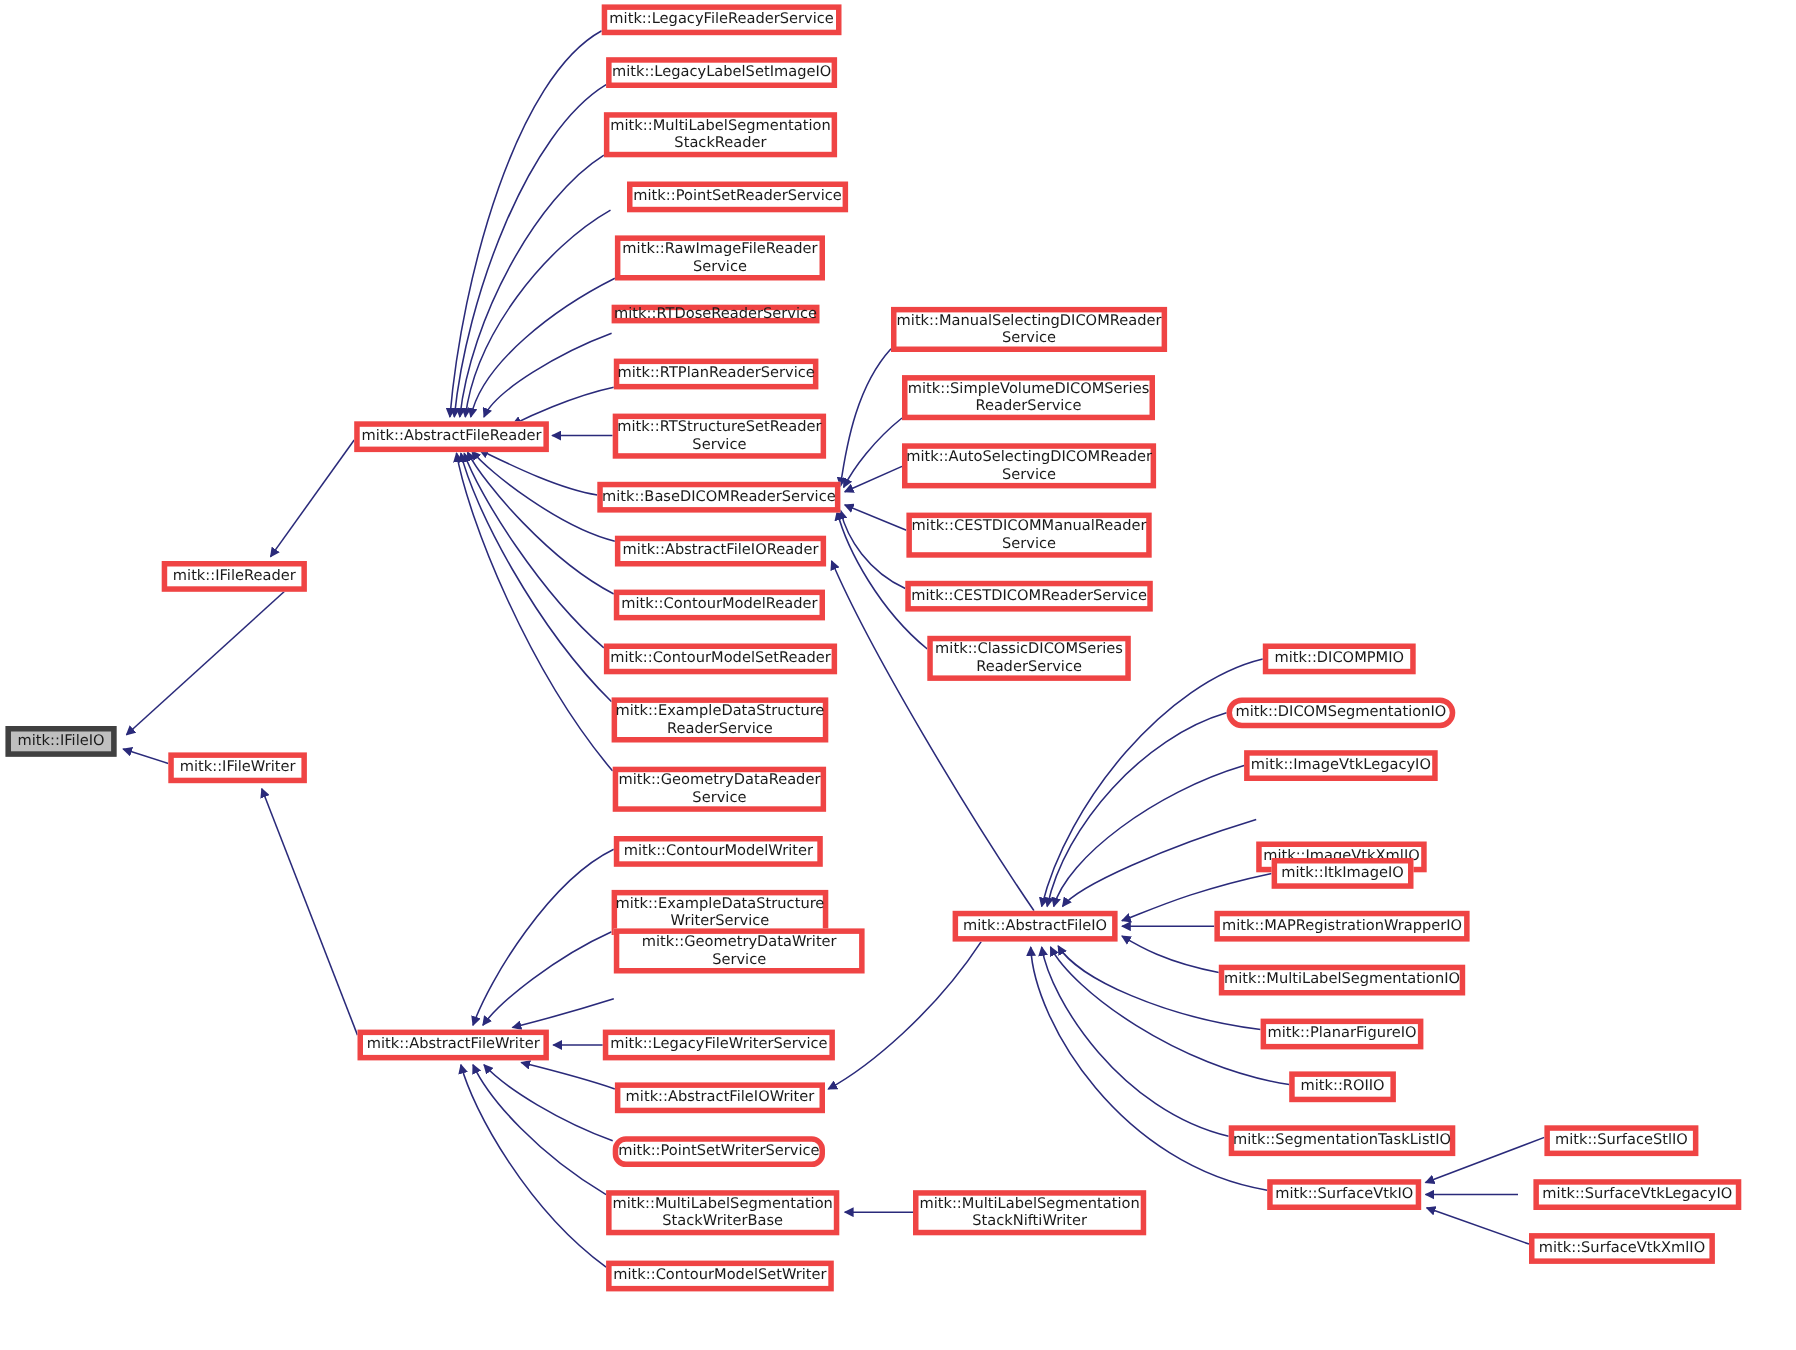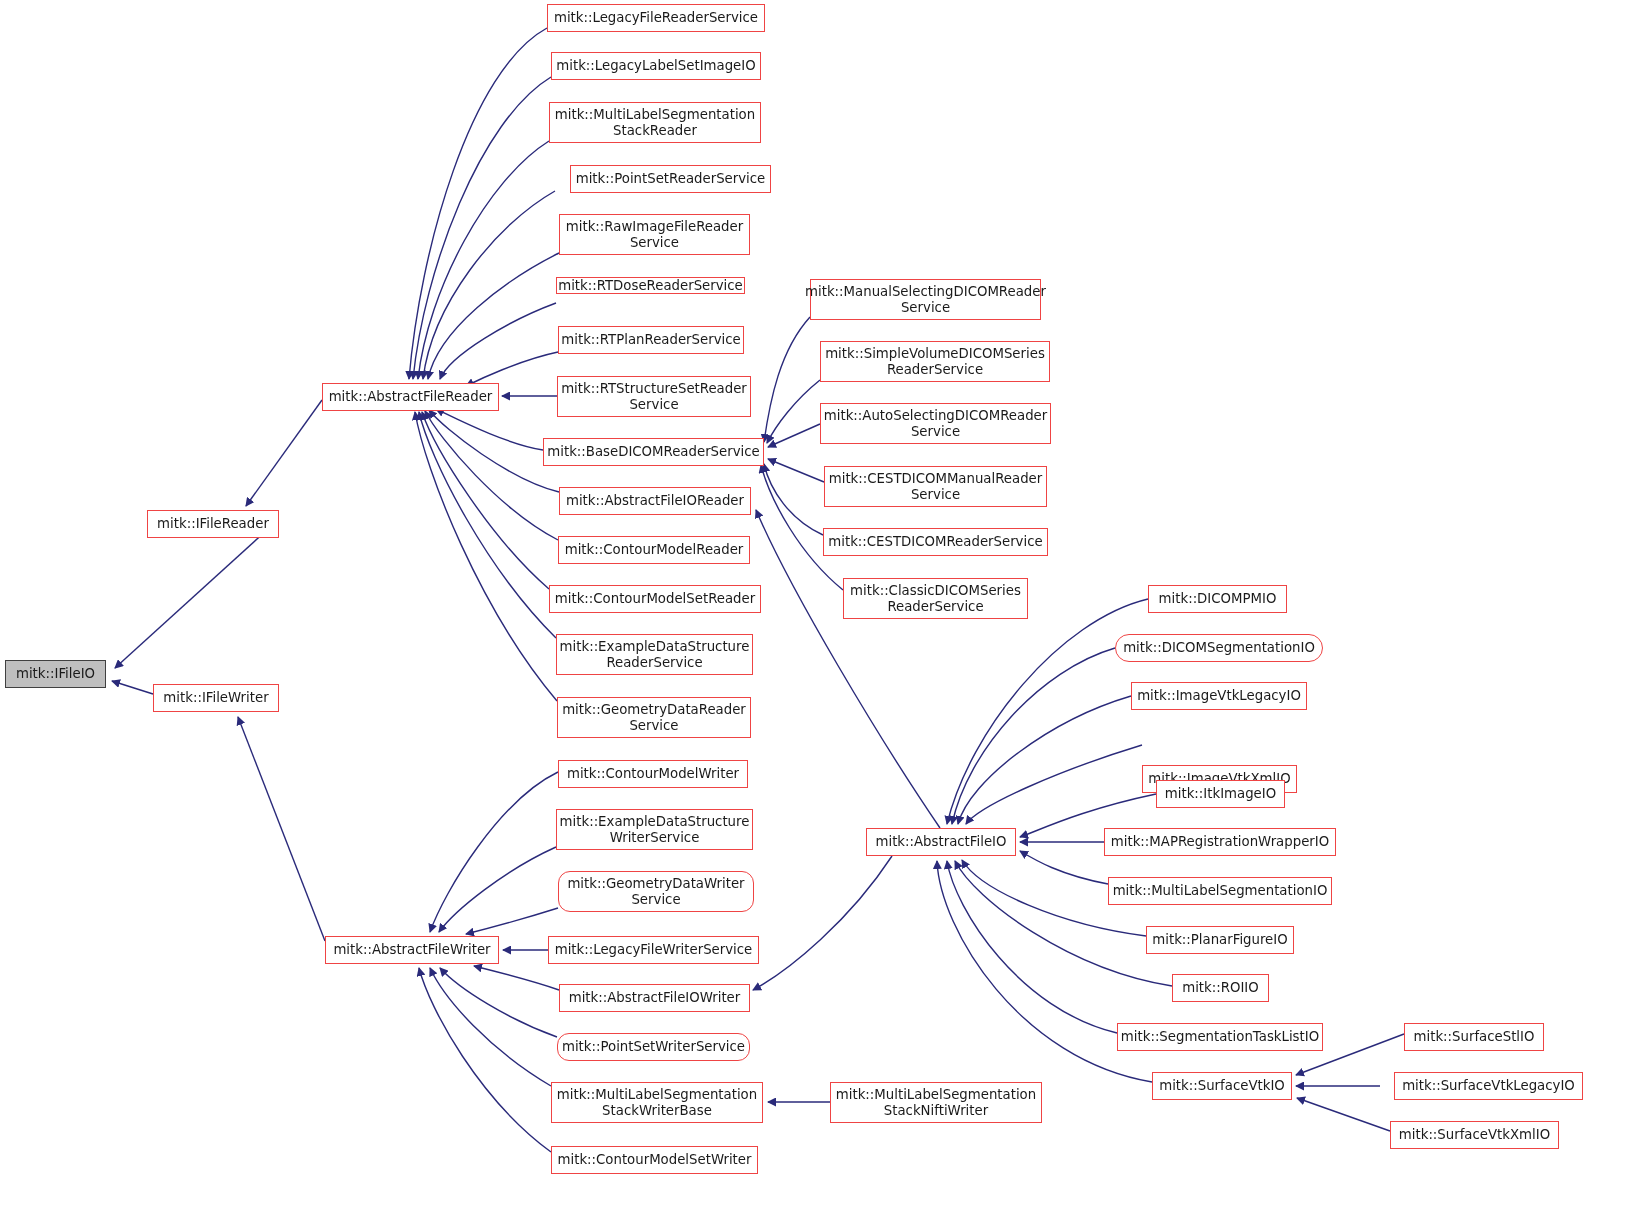--- a/index.html
+++ b/index.html
@@ -19,21 +19,21 @@
     position: absolute;
     left: 0;
     top: 0;
     width: 1633px;
     height: 1227px;
     pointer-events: none;
   }
   .node {
     position: absolute;
     box-sizing: border-box;
-    border: 1px solid #ef4444;
+    border: 5px solid #ef4444;
     background: #ffffff;
     color: #1a1a1a;
     display: flex;
     align-items: center;
     justify-content: center;
     text-align: center;
     font-size: 13.3px;
     line-height: 15.5px;
     letter-spacing: 0px;
     white-space: pre-line;
@@ -125,35 +125,35 @@
       <div class="node" style="left: 557px; top: 376px; width: 194px; height: 41px;">mitk::RTStructureSetReader
 Service</div>
       <div class="node" style="left: 543px; top: 438px; width: 221px; height: 28px;">mitk::BaseDICOMReaderService</div>
       <div class="node" style="left: 559px; top: 487px; width: 192px; height: 28px;">mitk::AbstractFileIOReader</div>
       <div class="node" style="left: 558px; top: 536px; width: 192px; height: 28px;">mitk::ContourModelReader</div>
       <div class="node" style="left: 549px; top: 585px; width: 212px; height: 28px;">mitk::ContourModelSetReader</div>
       <div class="node" style="left: 556px; top: 634px; width: 197px; height: 41px;">mitk::ExampleDataStructure
 ReaderService</div>
       <div class="node" style="left: 557px; top: 697px; width: 194px; height: 41px;">mitk::GeometryDataReader
 Service</div>
-      <div class="node" style="left: 810px; top: 279px; width: 231px; height: 41px;">mitk::ManualSelectingDICOMReader
+      <div class="node" style="left: 810px; top: 279px; width: 251px; height: 41px;">mitk::ManualSelectingDICOMReader
 Service</div>
       <div class="node" style="left: 820px; top: 341px; width: 230px; height: 41px;">mitk::SimpleVolumeDICOMSeries
 ReaderService</div>
       <div class="node" style="left: 820px; top: 403px; width: 231px; height: 41px;">mitk::AutoSelectingDICOMReader
 Service</div>
       <div class="node" style="left: 824px; top: 466px; width: 223px; height: 41px;">mitk::CESTDICOMManualReader
 Service</div>
       <div class="node" style="left: 823px; top: 528px; width: 225px; height: 28px;">mitk::CESTDICOMReaderService</div>
       <div class="node" style="left: 843px; top: 578px; width: 185px; height: 41px;">mitk::ClassicDICOMSeries
 ReaderService</div>
       <div class="node" style="left: 558px; top: 760px; width: 190px; height: 28px;">mitk::ContourModelWriter</div>
       <div class="node" style="left: 556px; top: 809px; width: 197px; height: 41px;">mitk::ExampleDataStructure
 WriterService</div>
-      <div class="node" style="left: 558px; top: 871px; width: 196px; height: 41px; border-radius: 12px;">mitk::GeometryDataWriter
+      <div class="node" style="left: 558px; top: 844px; width: 228px; height: 41px;">mitk::GeometryDataWriter
 Service</div>
       <div class="node" style="left: 548px; top: 936px; width: 211px; height: 28px;">mitk::LegacyFileWriterService</div>
       <div class="node" style="left: 559px; top: 984px; width: 191px; height: 28px;">mitk::AbstractFileIOWriter</div>
       <div class="node" style="left: 557px; top: 1033px; width: 193px; height: 28px; border-radius: 12px;">mitk::PointSetWriterService</div>
       <div class="node" style="left: 551px; top: 1082px; width: 212px; height: 41px;">mitk::MultiLabelSegmentation
 StackWriterBase</div>
       <div class="node" style="left: 551px; top: 1146px; width: 207px; height: 28px;">mitk::ContourModelSetWriter</div>
       <div class="node" style="left: 830px; top: 1082px; width: 212px; height: 41px;">mitk::MultiLabelSegmentation
 StackNiftiWriter</div>
       <div class="node" style="left: 1148px; top: 585px; width: 139px; height: 28px;">mitk::DICOMPMIO</div>

